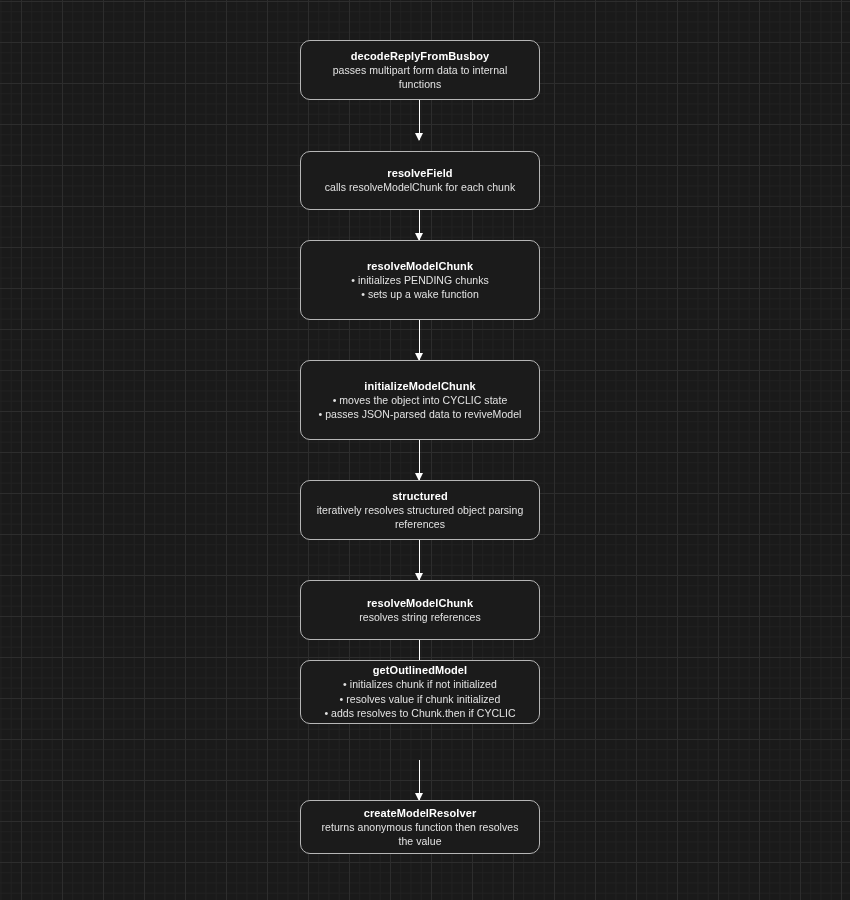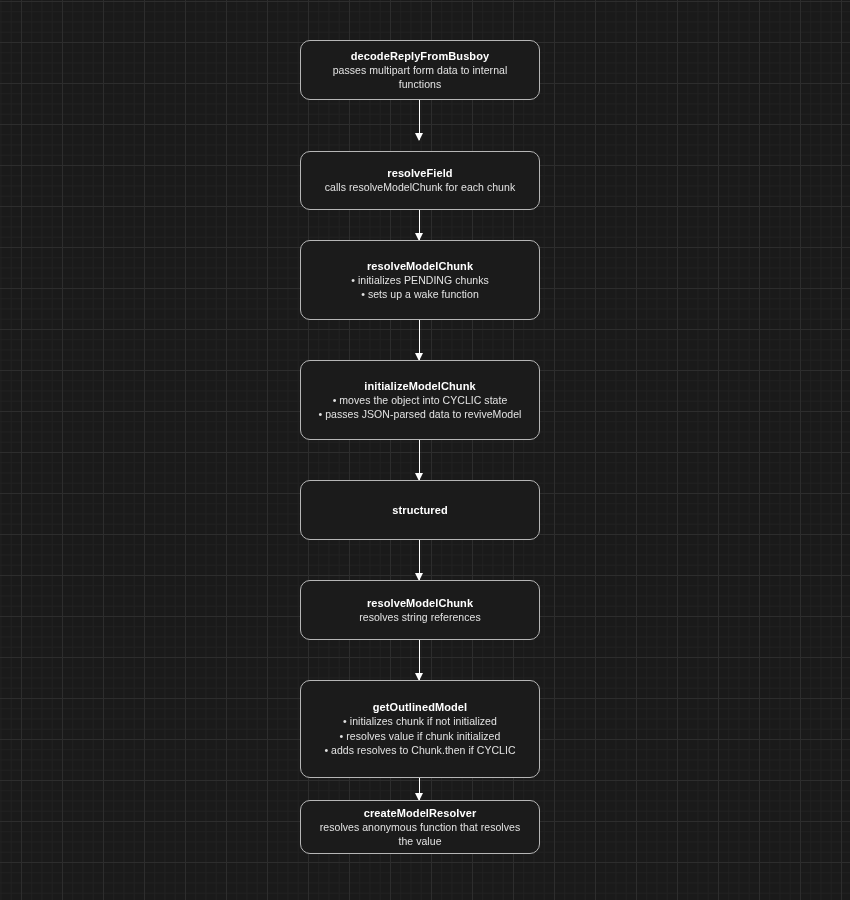--- a/index.html
+++ b/index.html
@@ -173,40 +173,44 @@
     <div class="node" style="top:360px; height:80px;">
       <div class="node-title">initializeModelChunk</div>
       <div class="node-desc">
         <span class="line">• moves the object into CYCLIC state</span>
         <span class="line">• passes JSON-parsed data to reviveModel</span>
       </div>
     </div>
 
     <div class="node" style="top:480px; height:60px;">
       <div class="node-title">structured</div>
+      <div class="node-desc">
+        <span class="line">iteratively resolves structured object parsing</span>
+        <span class="line">references</span>
+      </div>
     </div>
 
     <div class="node" style="top:580px; height:60px;">
       <div class="node-title">resolveModelChunk</div>
       <div class="node-desc">
         <span class="line">resolves string references</span>
       </div>
     </div>
 
-    <div class="node" style="top:680px; height:98px;">
+    <div class="node" style="top:660px; height:64px;">
       <div class="node-title">getOutlinedModel</div>
       <div class="node-desc">
         <span class="line">• initializes chunk if not initialized</span>
         <span class="line">• resolves value if chunk initialized</span>
         <span class="line">• adds resolves to Chunk.then if CYCLIC</span>
       </div>
     </div>
 
     <div class="node" style="top:800px; height:54px;">
       <div class="node-title">createModelResolver</div>
       <div class="node-desc">
-        <span class="line">resolves anonymous function that resolves</span>
+        <span class="line">returns anonymous function then resolves</span>
         <span class="line">the value</span>
       </div>
     </div>
 
   </div>
 </div>
 
 </body></html>

